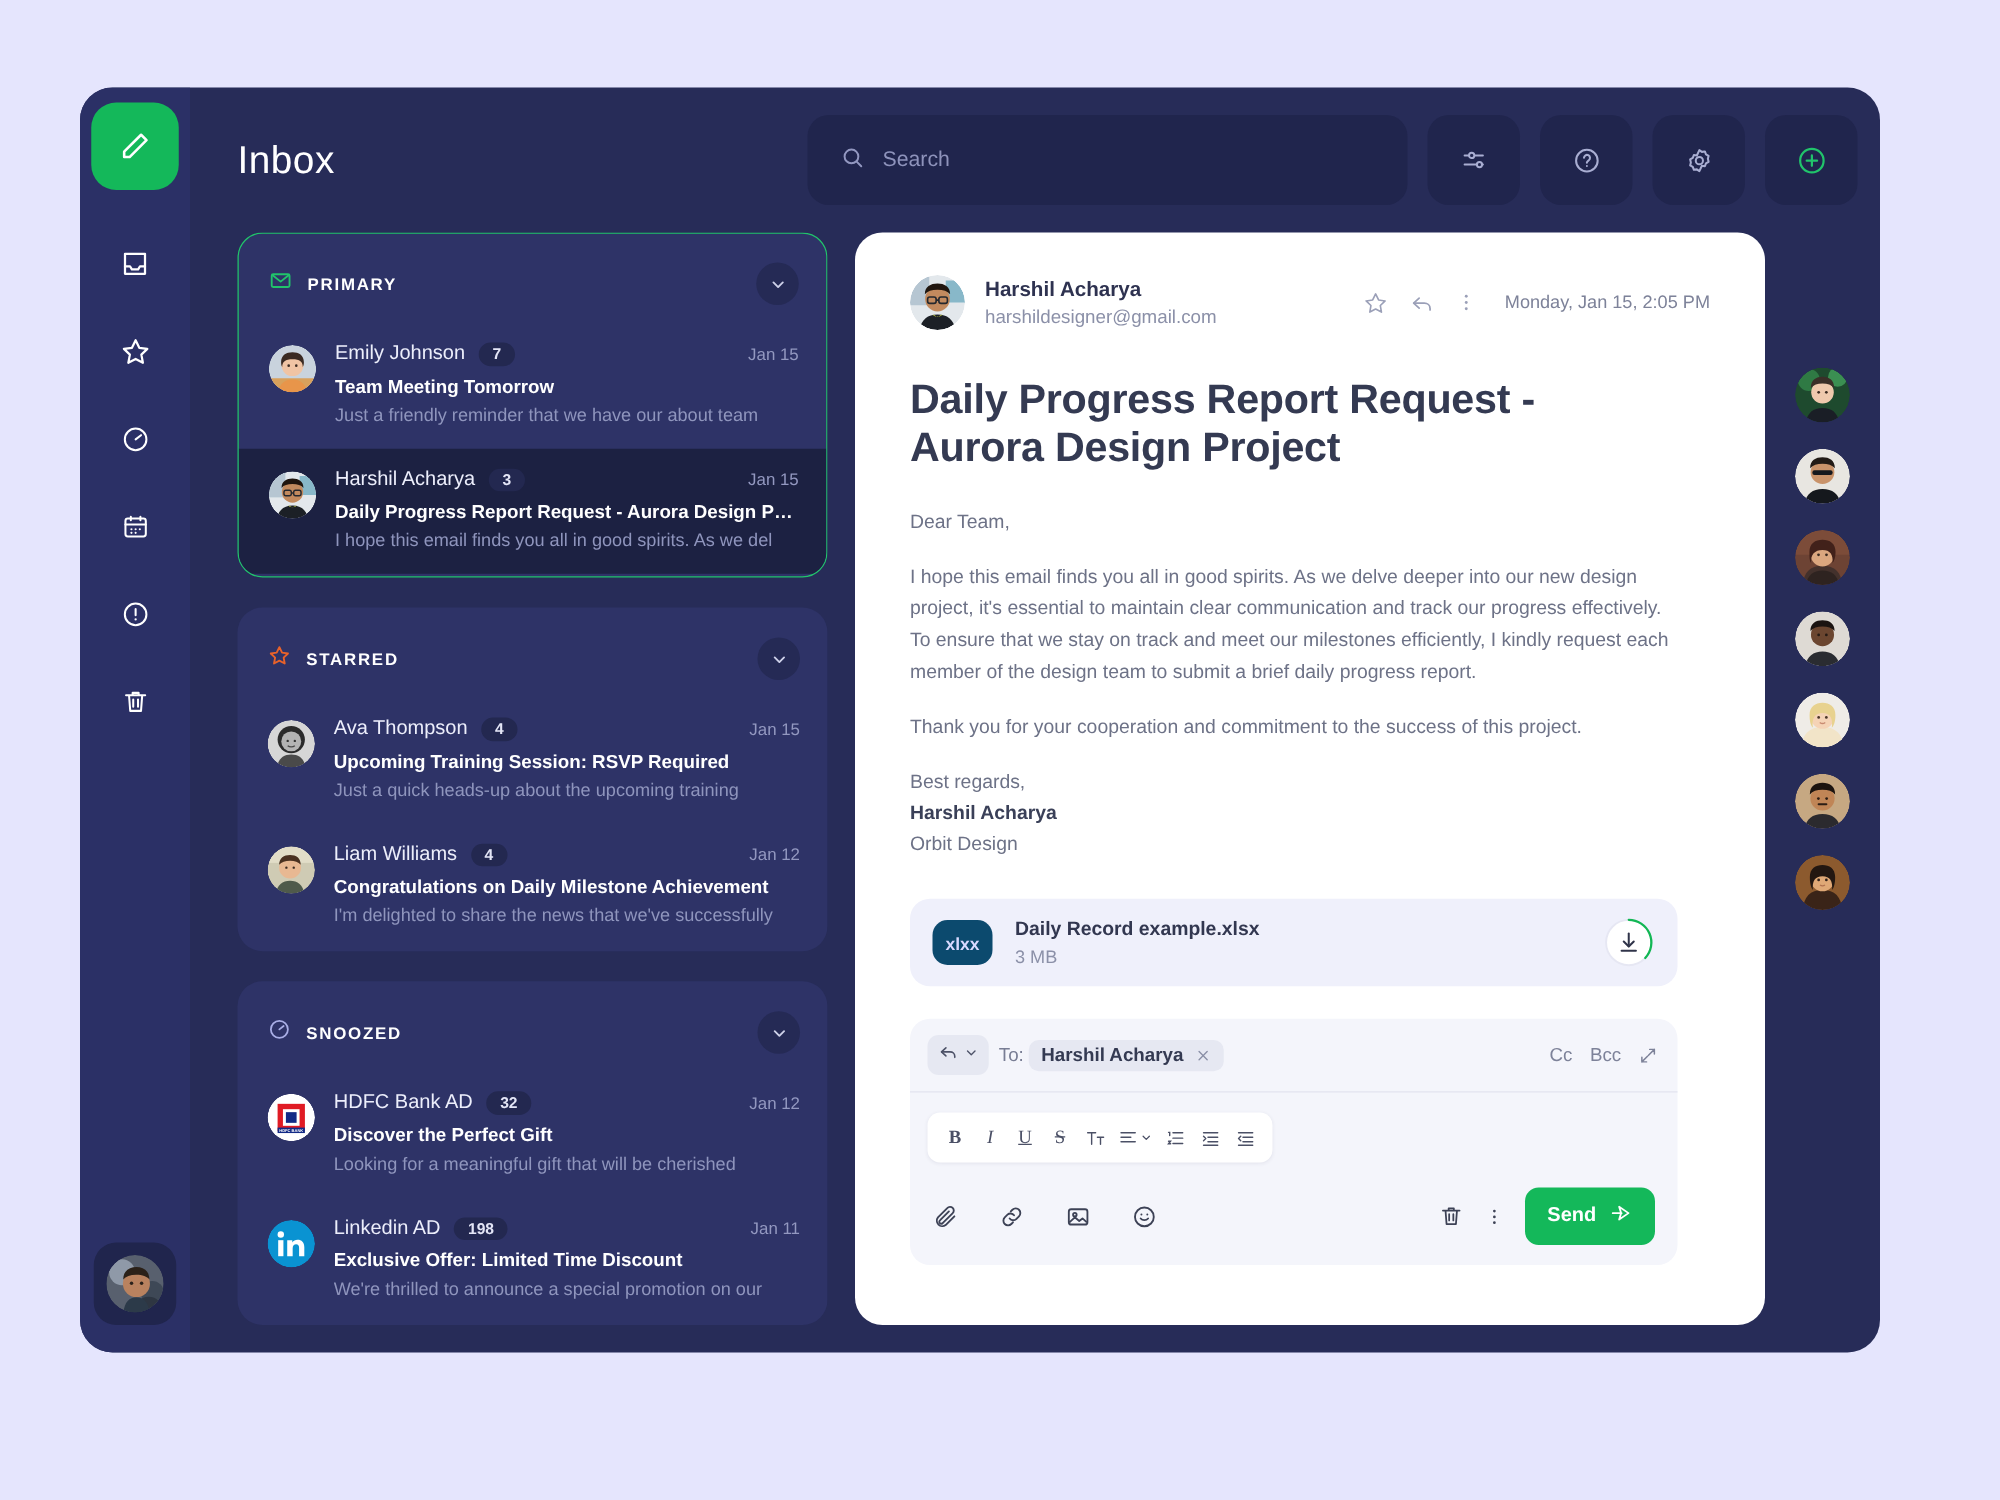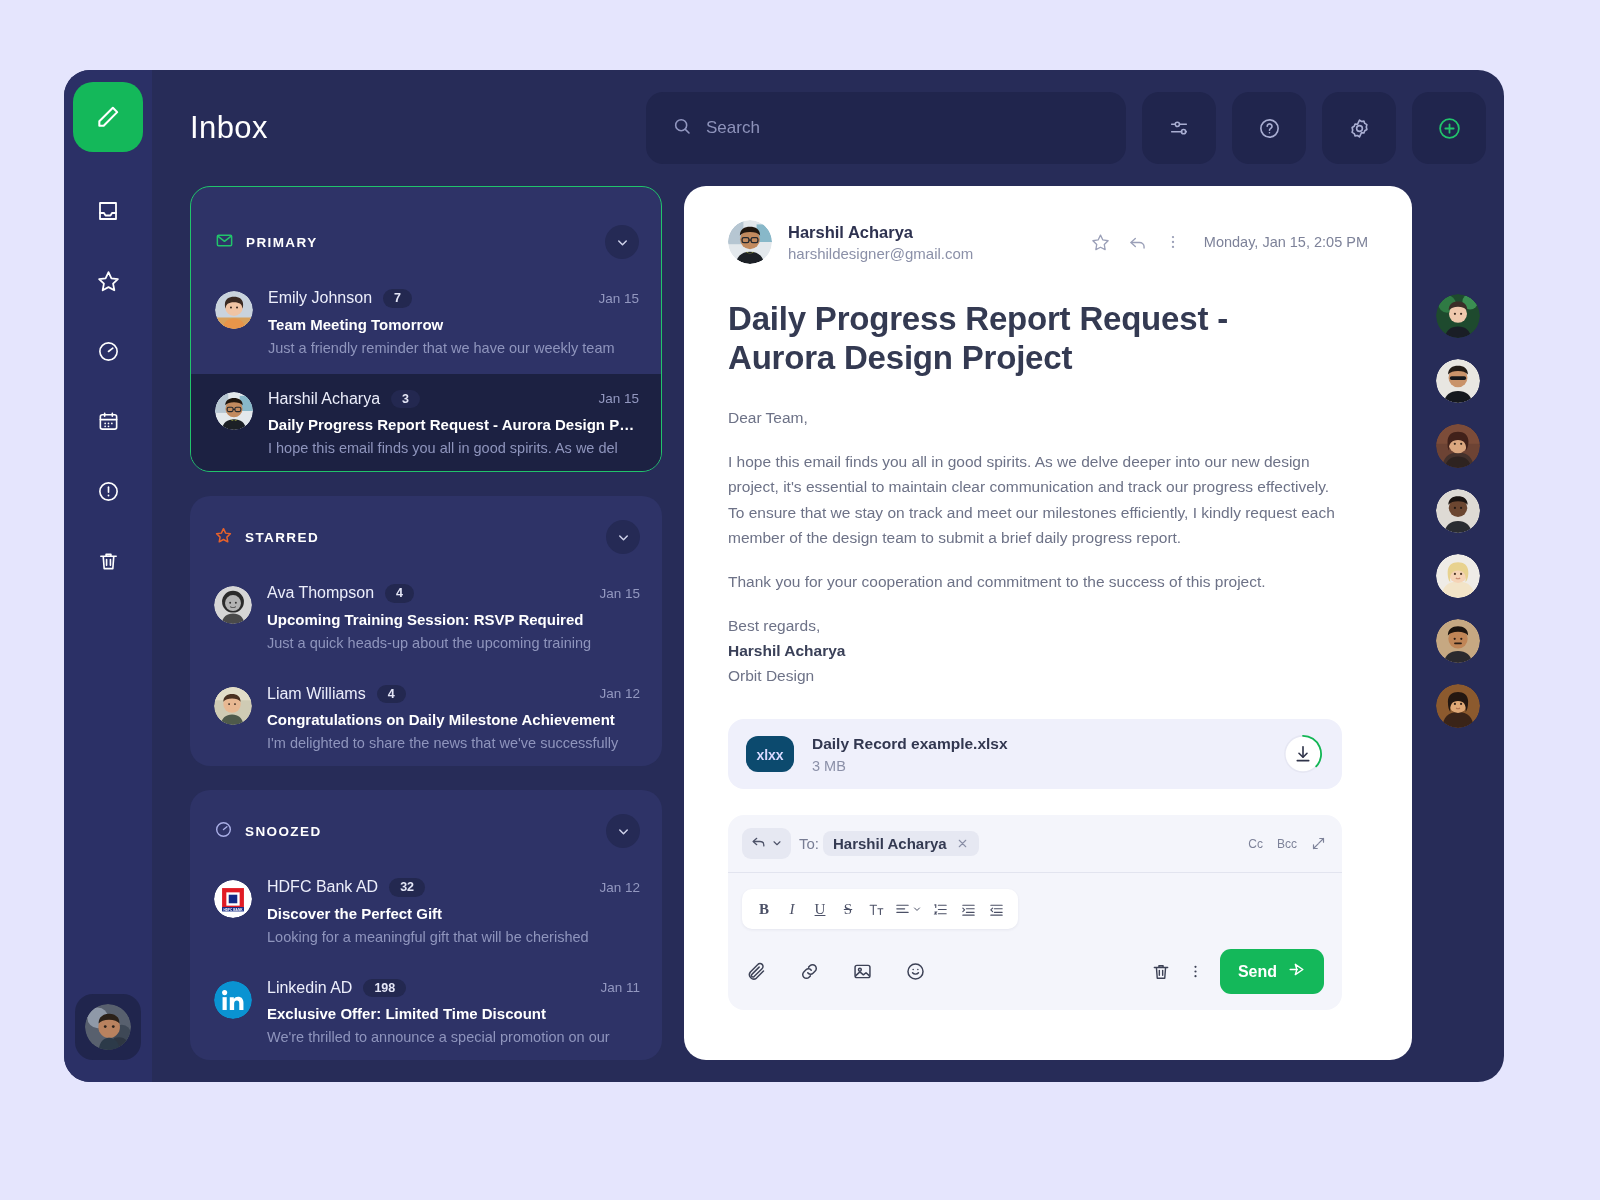--- a/index.html
+++ b/index.html
@@ -111,21 +111,21 @@
     overflow: hidden;
   }
   .group {
     background: #2e3367;
     border-radius: 20px;
     padding: 4px 0 10px 0;
     overflow: hidden;
   }
   .group.active {
     border: 1.5px solid #21c46b;
-    padding-top: 18px;
+    padding-top: 3px;
   }
   .group-head {
     display: flex; align-items: center;
     padding: 20px 22px 14px 24px;
     gap: 12px;
   }
   .group-label {
     font-size: 13.5px; letter-spacing: 1.4px;
     color: #ffffff; font-weight: 700;
     flex: 1 1 auto;
@@ -239,21 +239,21 @@
   }
   .to-label { font-size: 15px; color: #787d94; margin-left: 4px; }
   .to-chip {
     display: flex; align-items: center; gap: 9px;
     background: #e6e8f2; border-radius: 8px;
     padding: 4px 10px; cursor: pointer;
   }
   .to-chip-name { font-size: 15px; font-weight: 700; color: #343a52; }
   .to-chip-x { color: #8a8fa6; cursor: pointer; display: flex; }
   .comp-head-right { margin-left: auto; display: flex; align-items: center; gap: 14px; }
-  .cc-btn { font-size: 12px; color: #7d8299; cursor: pointer; text-align: center; }
+  .cc-btn { font-size: 15px; color: #7d8299; cursor: pointer; text-align: center; }
   .expand-btn { color: #7d8299; cursor: pointer; display: flex; }
 
   .comp-text {
     padding: 18px 18px 0 18px;
     font-size: 15.5px; line-height: 1.58; color: #6d7287;
     min-height: 52px;
     outline: none;
   }
   .fmt-bar {
     margin: 16px 0 0 14px;
@@ -458,21 +458,21 @@
                   </g>
                 </svg>
               </div>
               <div class="mail-body">
                 <div class="mail-line1">
                   <span class="mail-sender">Emily Johnson</span>
                   <span class="badge">7</span>
                   <span class="mail-date">Jan 15</span>
                 </div>
                 <div class="mail-subject">Team Meeting Tomorrow</div>
-                <div class="mail-snippet">Just a friendly reminder that we have our weekly team</div>
+                <div class="mail-snippet">Just a friendly reminder that we have our about team</div>
               </div>
             </div>
 
             <div class="mail-row selected">
               <div class="mail-avatar">
                 <svg class="av" viewBox="0 0 40 40">
                   <defs>
                       <clipPath id="cpH">
                         <circle cx="20" cy="20" r="20"></circle>
                       </clipPath>

